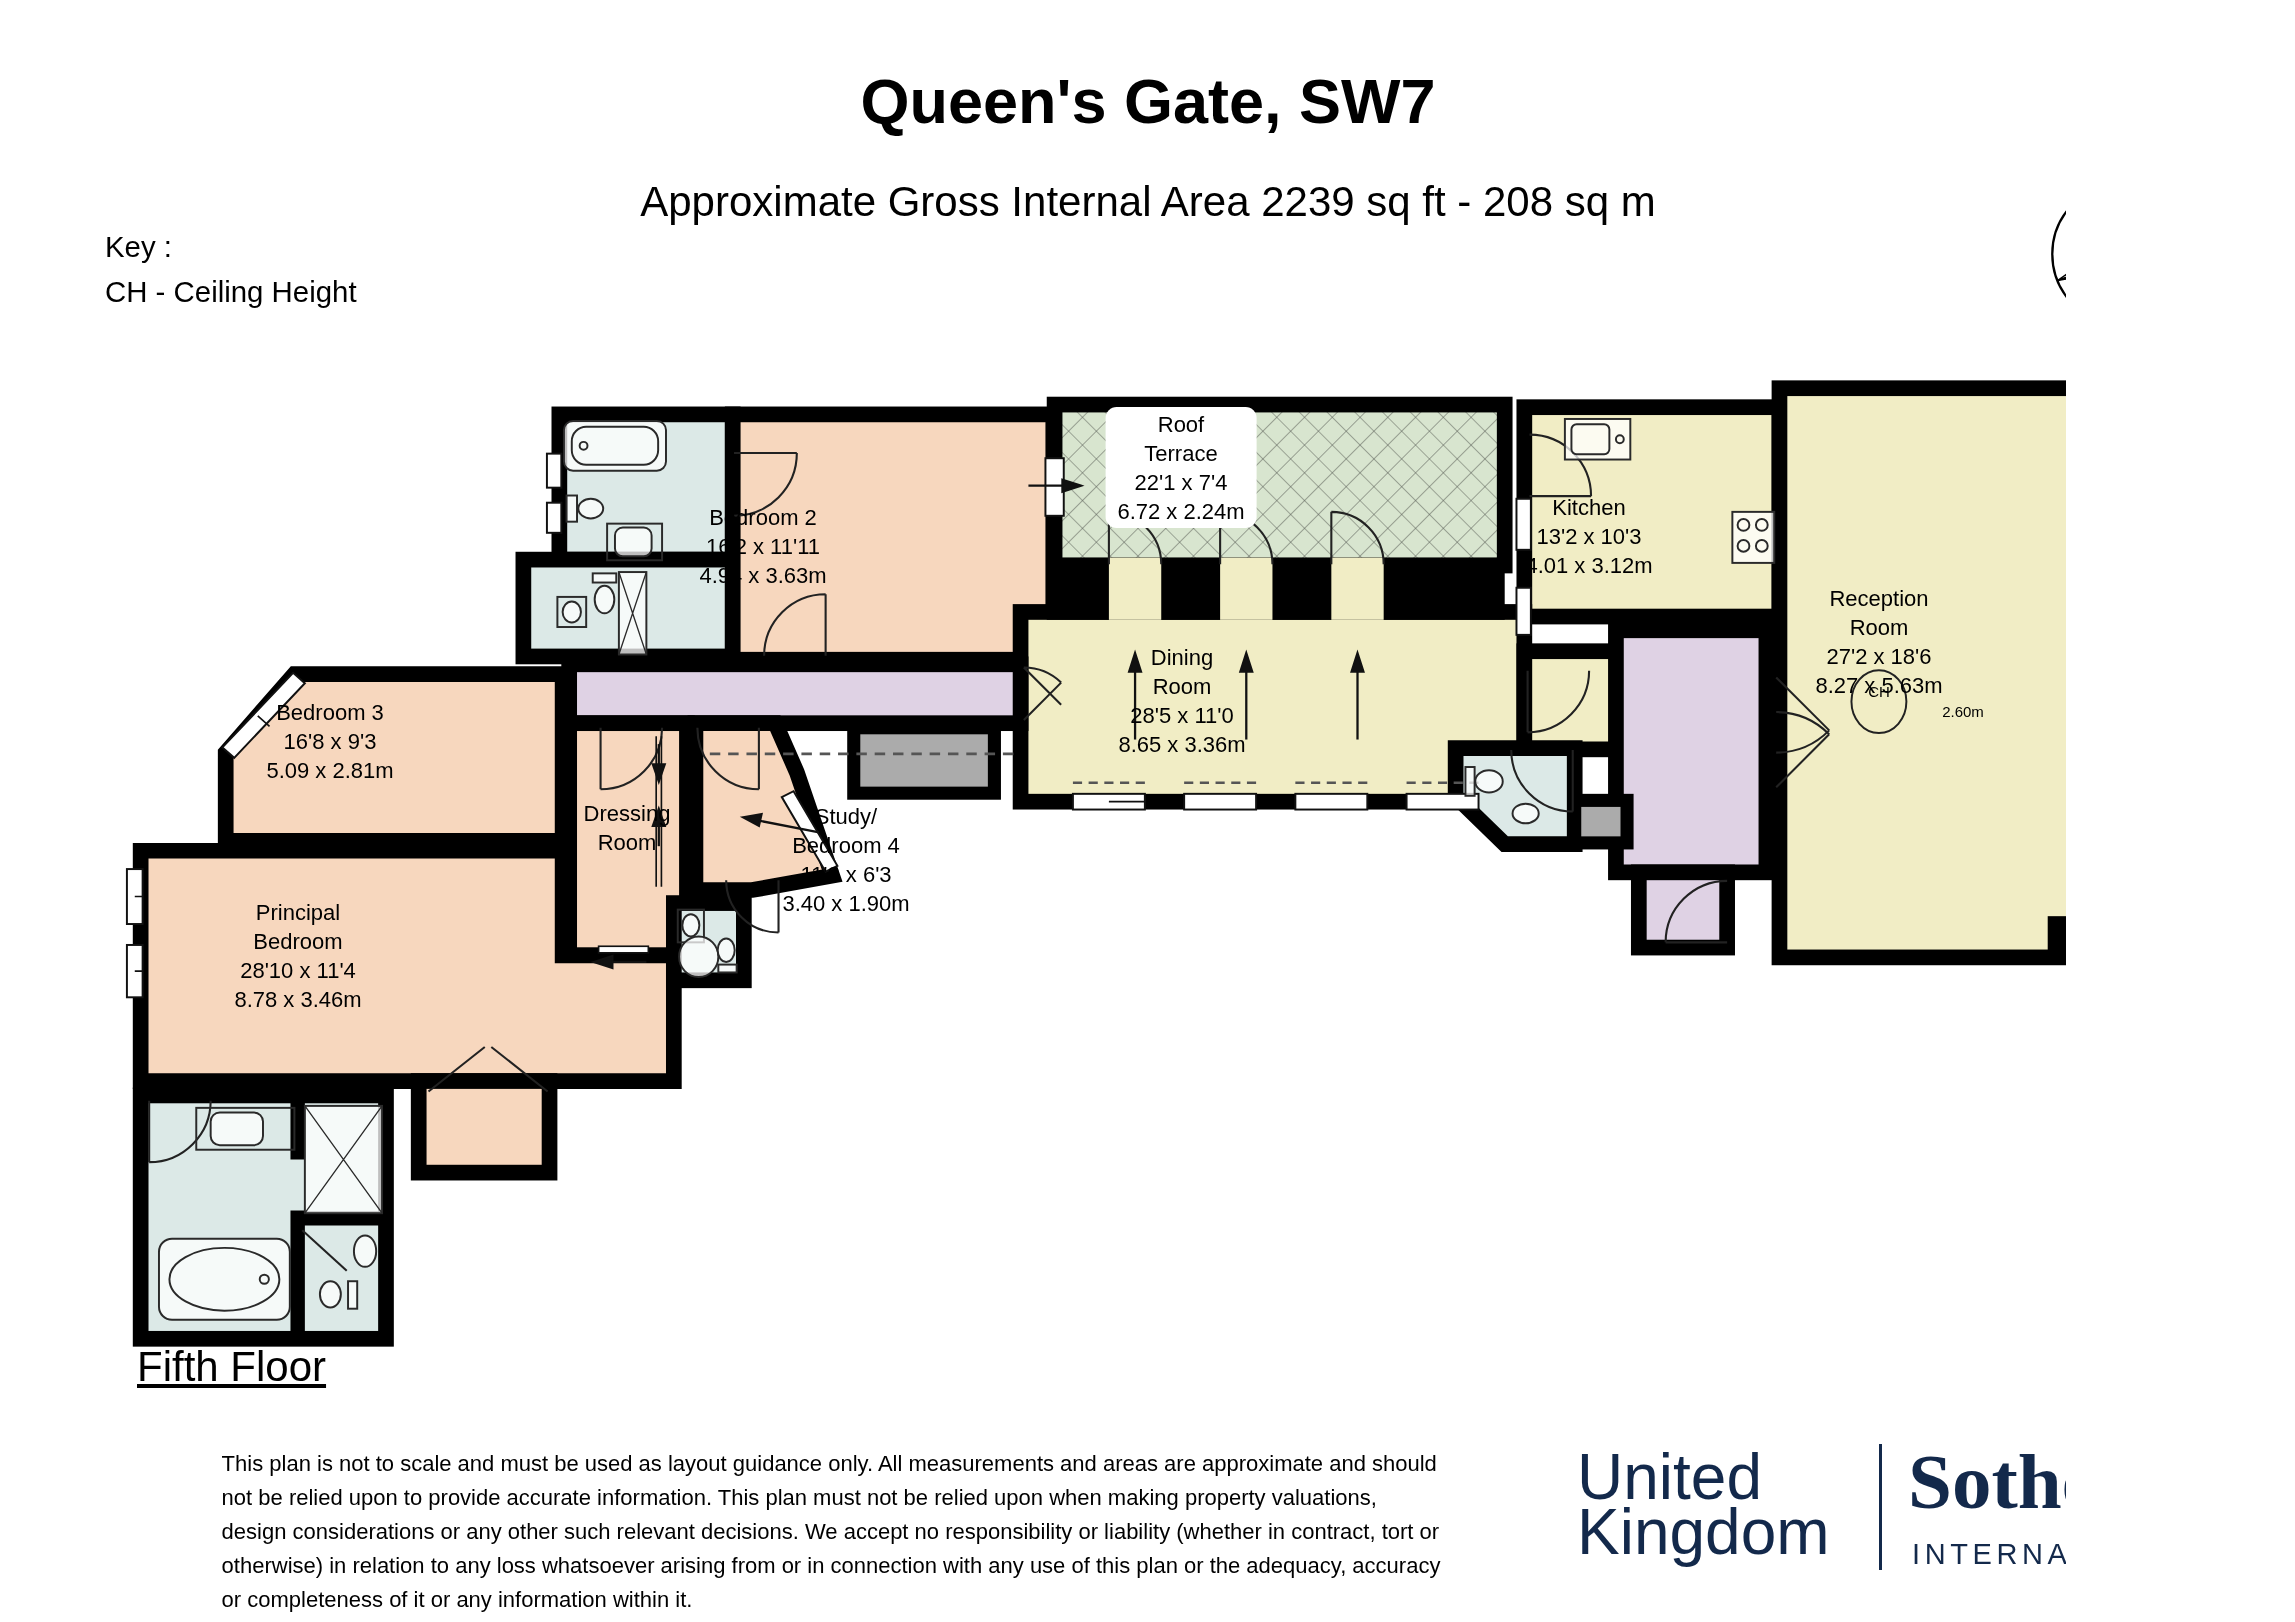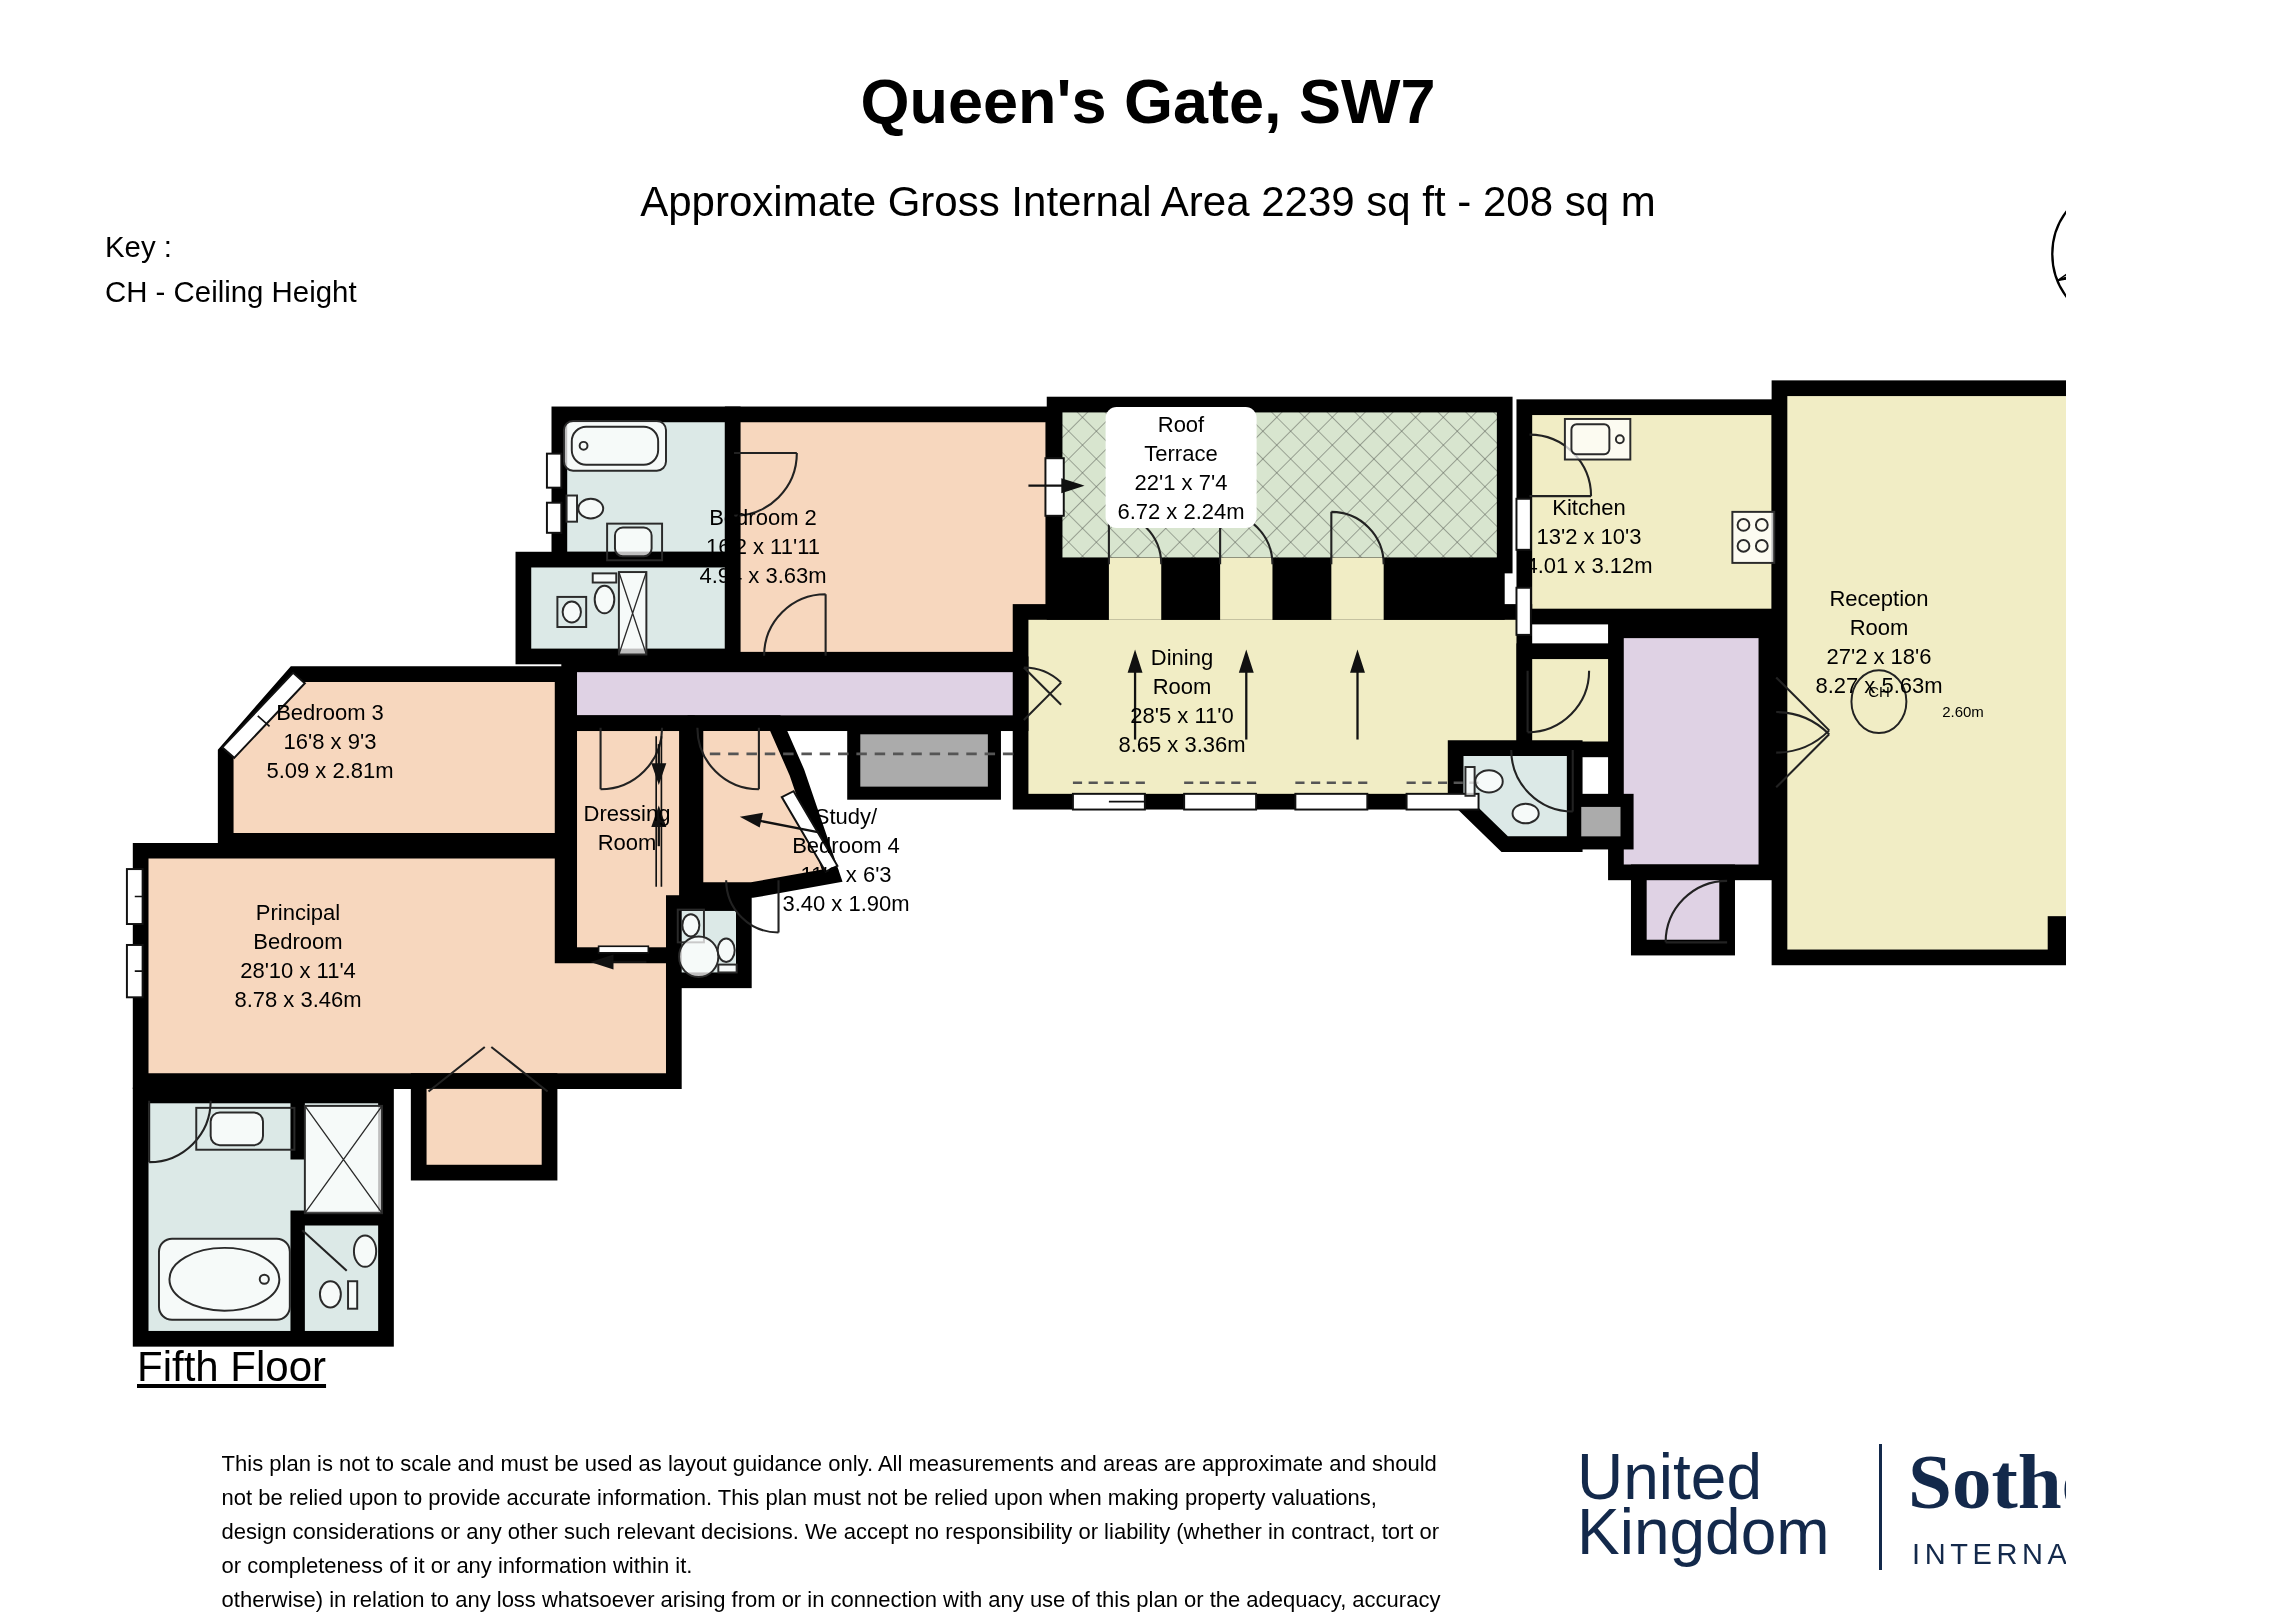--- a/index.html
+++ b/index.html
@@ -272,22 +272,22 @@
   </div>
 
   <div id="northN" class="abs">N</div>
 
   <div id="fifthFloor" class="abs">Fifth Floor</div>
 
   <div id="disclaimer" class="abs">
     <div>This plan is not to scale and must be used as layout guidance only. All measurements and areas are approximate and should</div>
     <div>not be relied upon to provide accurate information. This plan must not be relied upon when making property valuations,</div>
     <div>design considerations or any other such relevant decisions. We accept no responsibility or liability (whether in contract, tort or</div>
+    <div>otherwise) in relation to any loss whatsoever arising from or in connection with any use of this plan or the adequacy, accuracy</div>
     <div>or completeness of it or any information within it.</div>
-    <div>otherwise) in relation to any loss whatsoever arising from or in connection with any use of this plan or the adequacy, accuracy</div>
   </div>
 
   <div id="country" class="abs">
     <div>United</div>
     <div>Kingdom</div>
   </div>
   <div id="logoDivider" class="abs"></div>
   <div id="brandName" class="abs">Sotheby's</div>
   <div id="brandSub" class="abs">INTERNATIONAL REALTY</div>
 

